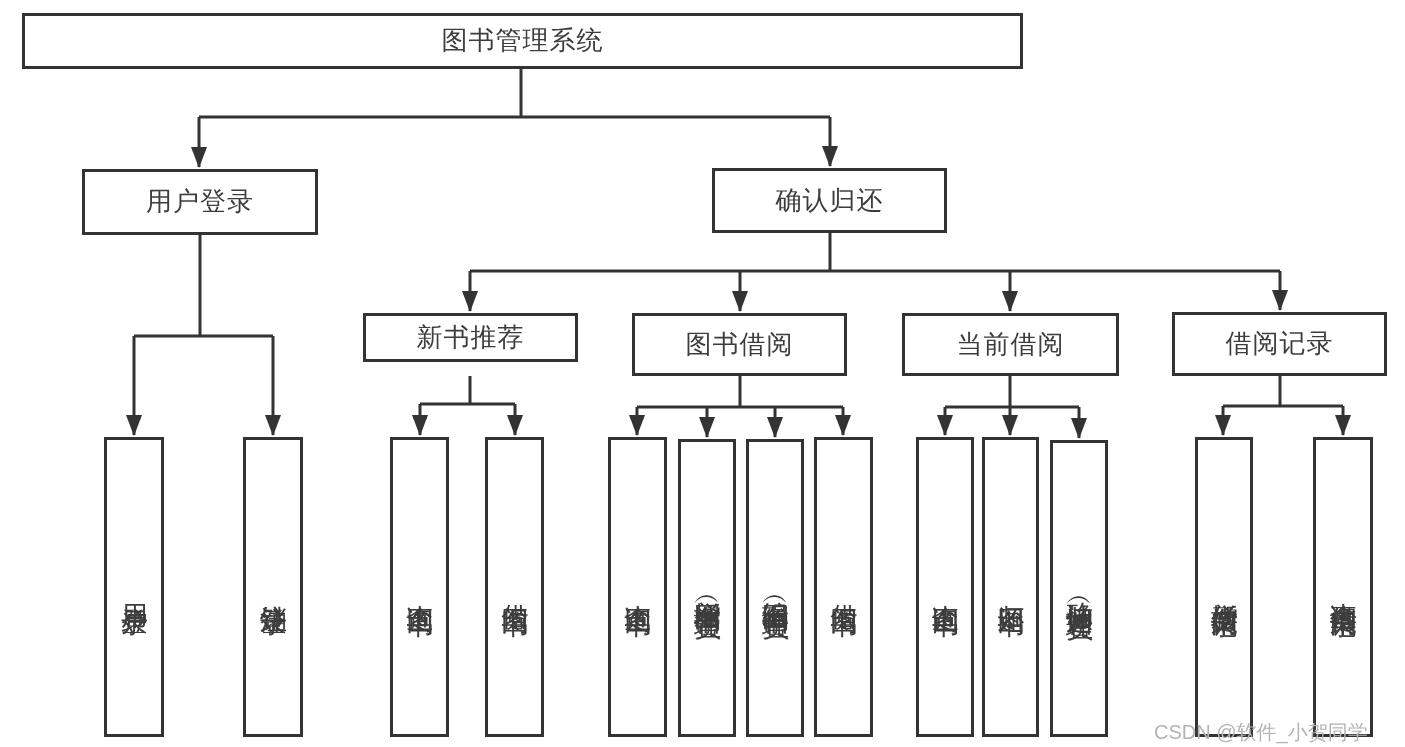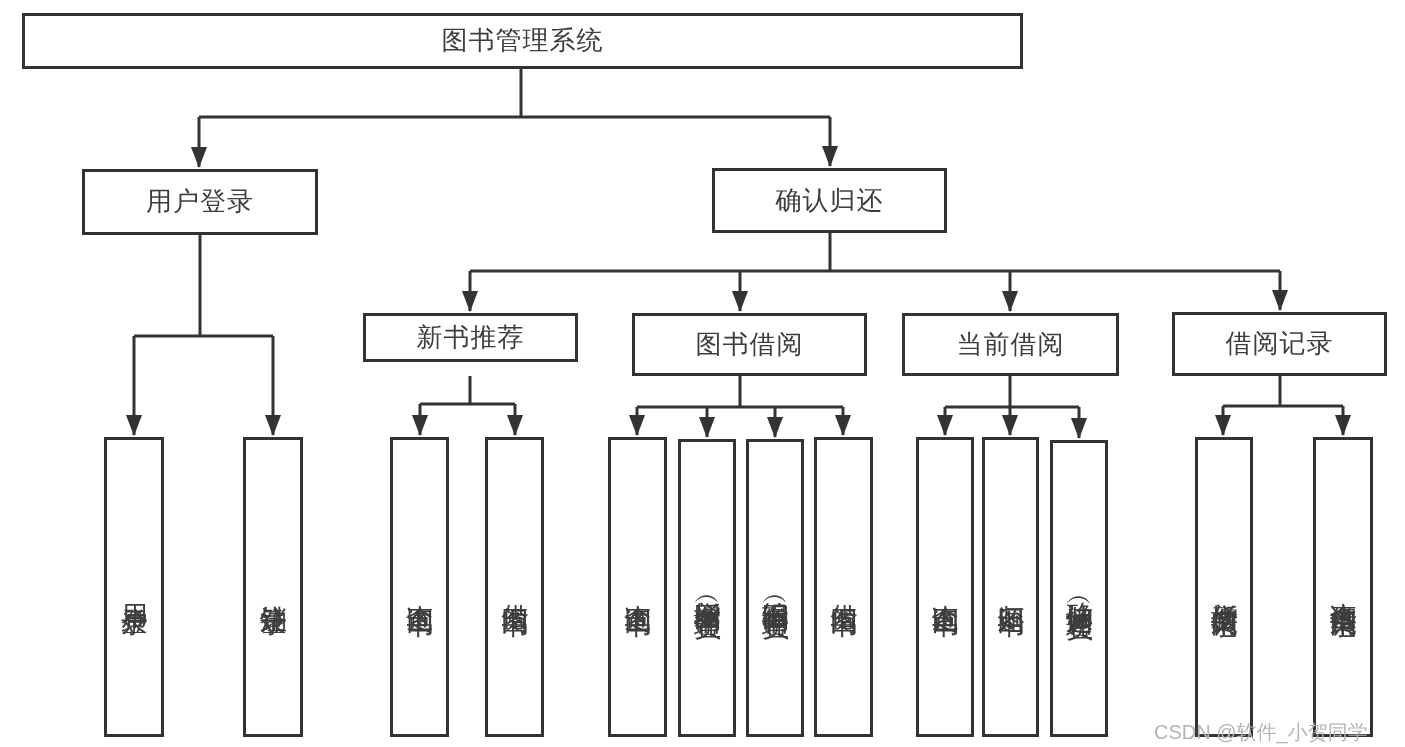--- a/index.html
+++ b/index.html
@@ -39,21 +39,21 @@
     writing-mode: vertical-rl;
     font-size: 27px;
     letter-spacing: 2px;
     padding: 4px 0;
   }
   
   .root        { left: 22px;   top: 13px;  width: 1001px; height: 56px; }
   .l2-login    { left: 82px;   top: 169px; width: 236px;  height: 66px; }
   .l2-mgmt     { left: 712px;  top: 168px; width: 235px;  height: 65px; }
   .l3-new      { left: 363px;  top: 313px; width: 215px;  height: 49px; }
-  .l3-borrow   { left: 632px;  top: 313px; width: 235px;  height: 63px; }
+  .l3-borrow   { left: 632px;  top: 313px; width: 215px;  height: 63px; }
   .l3-current  { left: 902px;  top: 313px; width: 217px;  height: 63px; }
   .l3-record   { left: 1172px; top: 312px; width: 215px;  height: 64px; }
   .v1  { left: 104px;  top: 437px; width: 60px; height: 300px; }
   .v2  { left: 243px;  top: 437px; width: 60px; height: 300px; }
   .v3  { left: 390px;  top: 437px; width: 59px; height: 300px; }
   .v4  { left: 485px;  top: 437px; width: 59px; height: 300px; }
   .v5  { left: 608px;  top: 437px; width: 59px; height: 300px; }
   .v6  { left: 678px;  top: 439px; width: 58px; height: 298px; }
   .v7  { left: 746px;  top: 439px; width: 58px; height: 298px; }
   .v8  { left: 814px;  top: 437px; width: 59px; height: 300px; }

